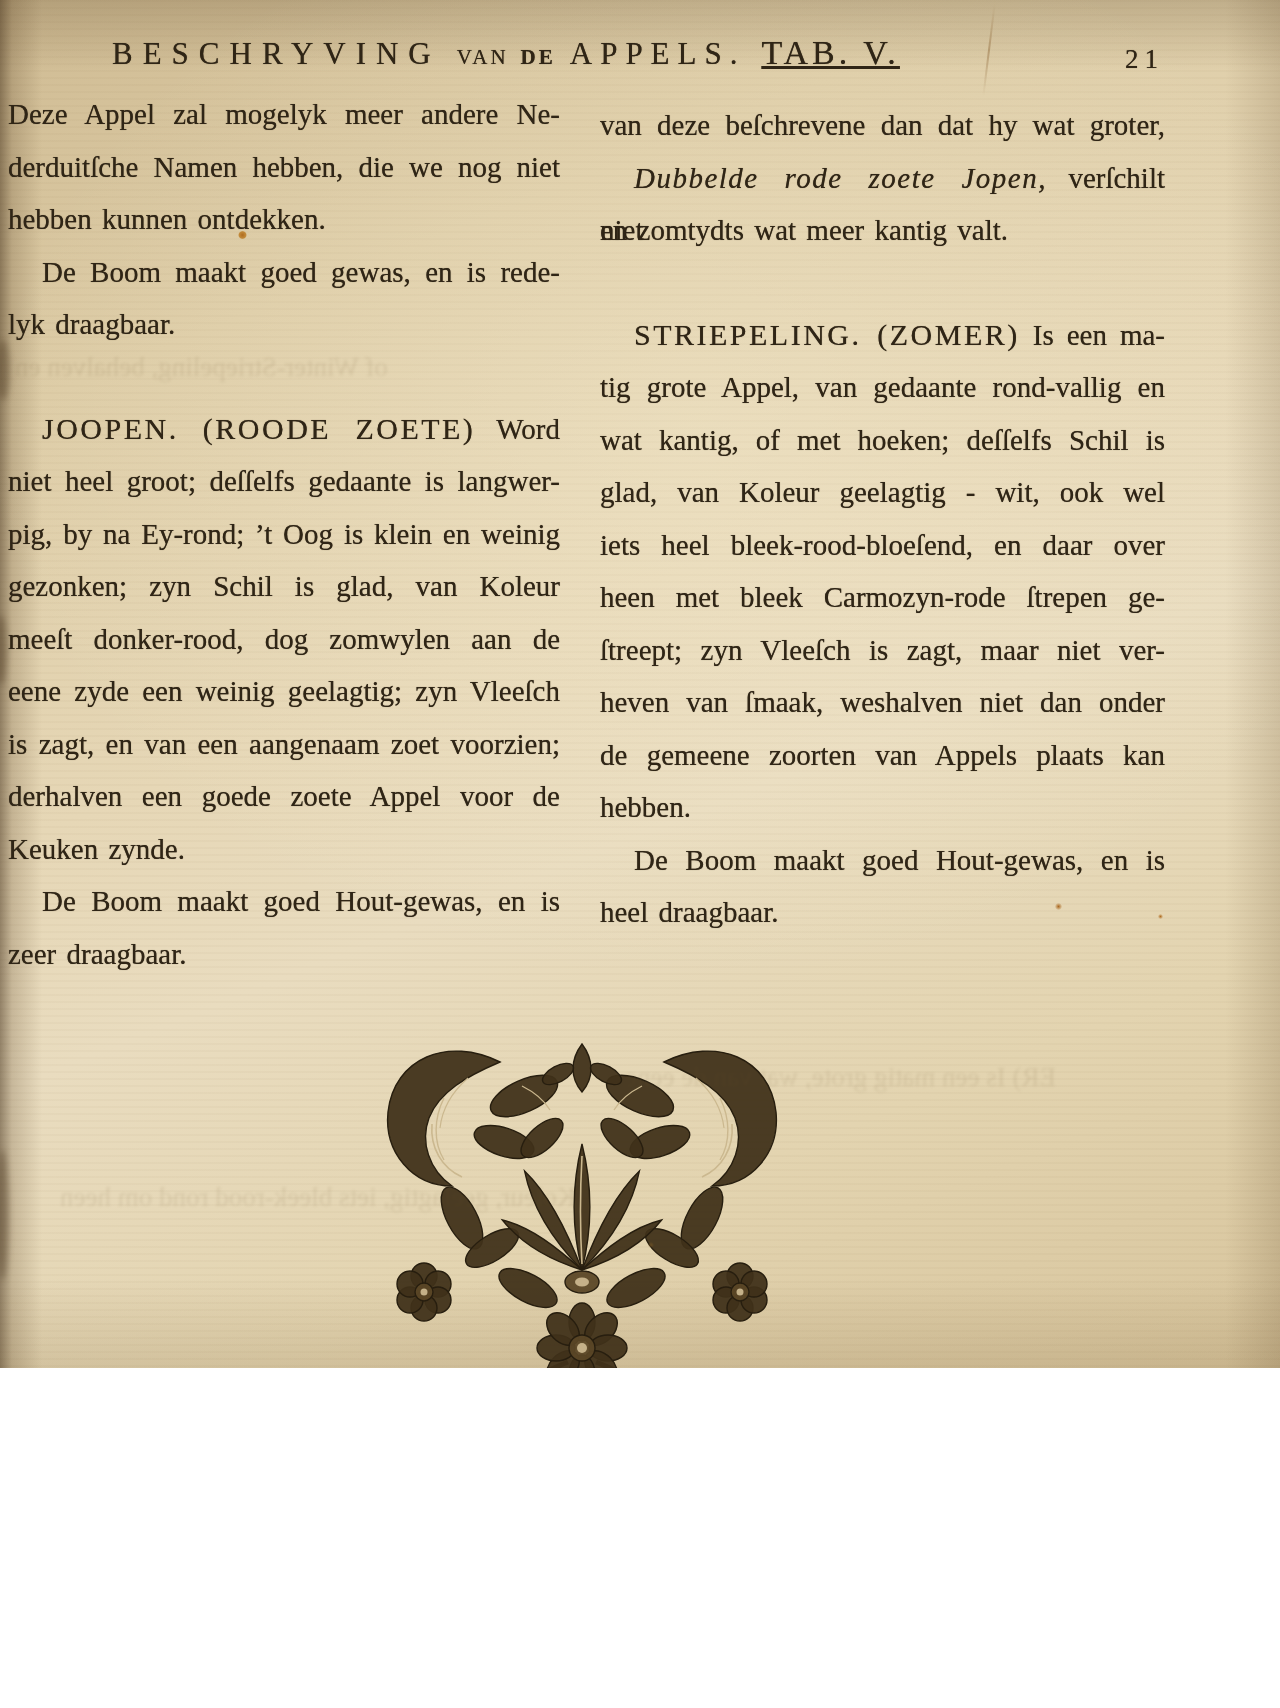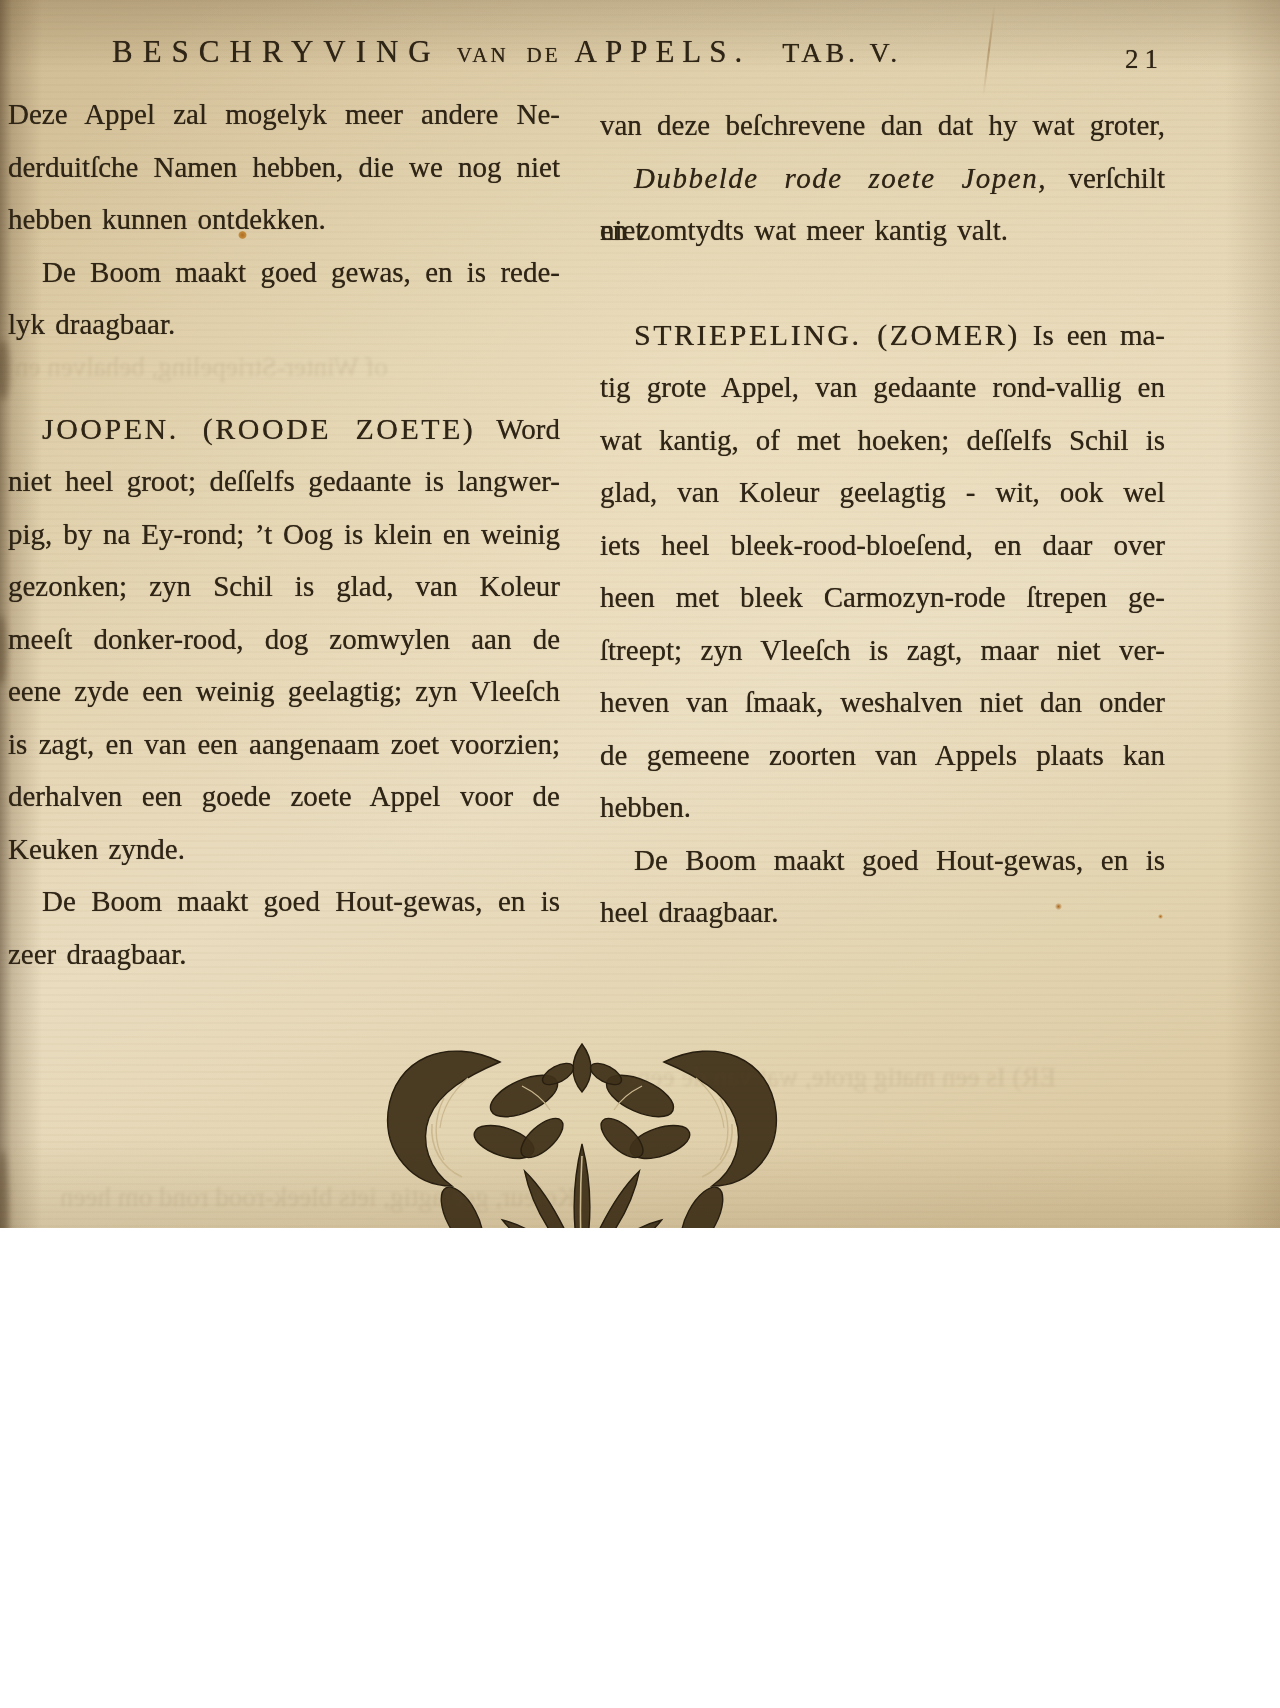--- a/index.html
+++ b/index.html
@@ -1,36 +1,36 @@
 <!DOCTYPE html>
 <html><head>
 <meta charset="utf-8">
 <style>
   html,body{margin:0;padding:0;}
   body{width:1280px;height:1708px;overflow:hidden;
        font-family:"Liberation Serif","DejaVu Serif",serif;}
-  .page{position:relative;width:1280px;height:1228px;overflow:hidden;
+  .page{position:relative;width:1280px;height:1368px;overflow:hidden;
     color:#2f2516;
     background:
       radial-gradient(ellipse 980px 760px at 54% 32%, rgba(252,244,218,0.30), rgba(252,244,218,0) 72%),
       linear-gradient(90deg, rgba(62,42,20,0.50) 0px, rgba(80,56,28,0.22) 12px, rgba(80,56,28,0) 42px),
       linear-gradient(180deg, rgba(84,62,32,0.22) 0px, rgba(84,62,32,0) 70px),
       linear-gradient(270deg, rgba(96,72,40,0.18) 0px, rgba(96,72,40,0) 55px),
       linear-gradient(0deg, rgba(118,92,52,0.16) 0px, rgba(118,92,52,0) 90px),
       repeating-linear-gradient(180deg, rgba(120,92,52,0.035) 0px, rgba(120,92,52,0.035) 2px, rgba(0,0,0,0) 2px, rgba(0,0,0,0) 7px),
       linear-gradient(158deg, #cfbb93 0%, #ddcca6 22%, #e6d7b6 45%, #e9dcbf 58%, #e3d4b0 78%, #d7c49c 100%);
   }
   
   .header{position:absolute;left:112px;top:34px;width:960px;display:flex;
           align-items:baseline;white-space:nowrap;}
   .h-main{font-size:31px;letter-spacing:10px;}
   .h-small{font-size:21px;letter-spacing:3px;margin:0 0 0 16px;}
-  .h-small2{font-size:21px;letter-spacing:3px;margin:0 14px 0 18px;}
+  .h-small2{font-size:21px;letter-spacing:3px;margin:0 14px 0 12px;font-weight:bold;}
   .h-appels{font-size:31px;letter-spacing:8px;}
-  .h-tab{font-size:28px;letter-spacing:4px;margin-left:32px;}
+  .h-tab{font-size:34px;letter-spacing:4px;margin-left:16px;text-decoration:underline;}
   .pagenum{position:absolute;right:116px;top:44px;font-size:27px;letter-spacing:6px;}
   
   .col{position:absolute;font-size:29px;word-spacing:3px;}
   .col-left{left:8px;top:88px;width:552px;}
   .col-right{left:600px;top:99px;width:565px;}
   .line{height:52.5px;line-height:52.5px;text-align:left;}
   .j{text-align:justify;text-align-last:justify;}
   .ind{text-indent:34px;}
   .gap{margin-top:52px;}
   .caps{font-size:30px;letter-spacing:2.5px;}

